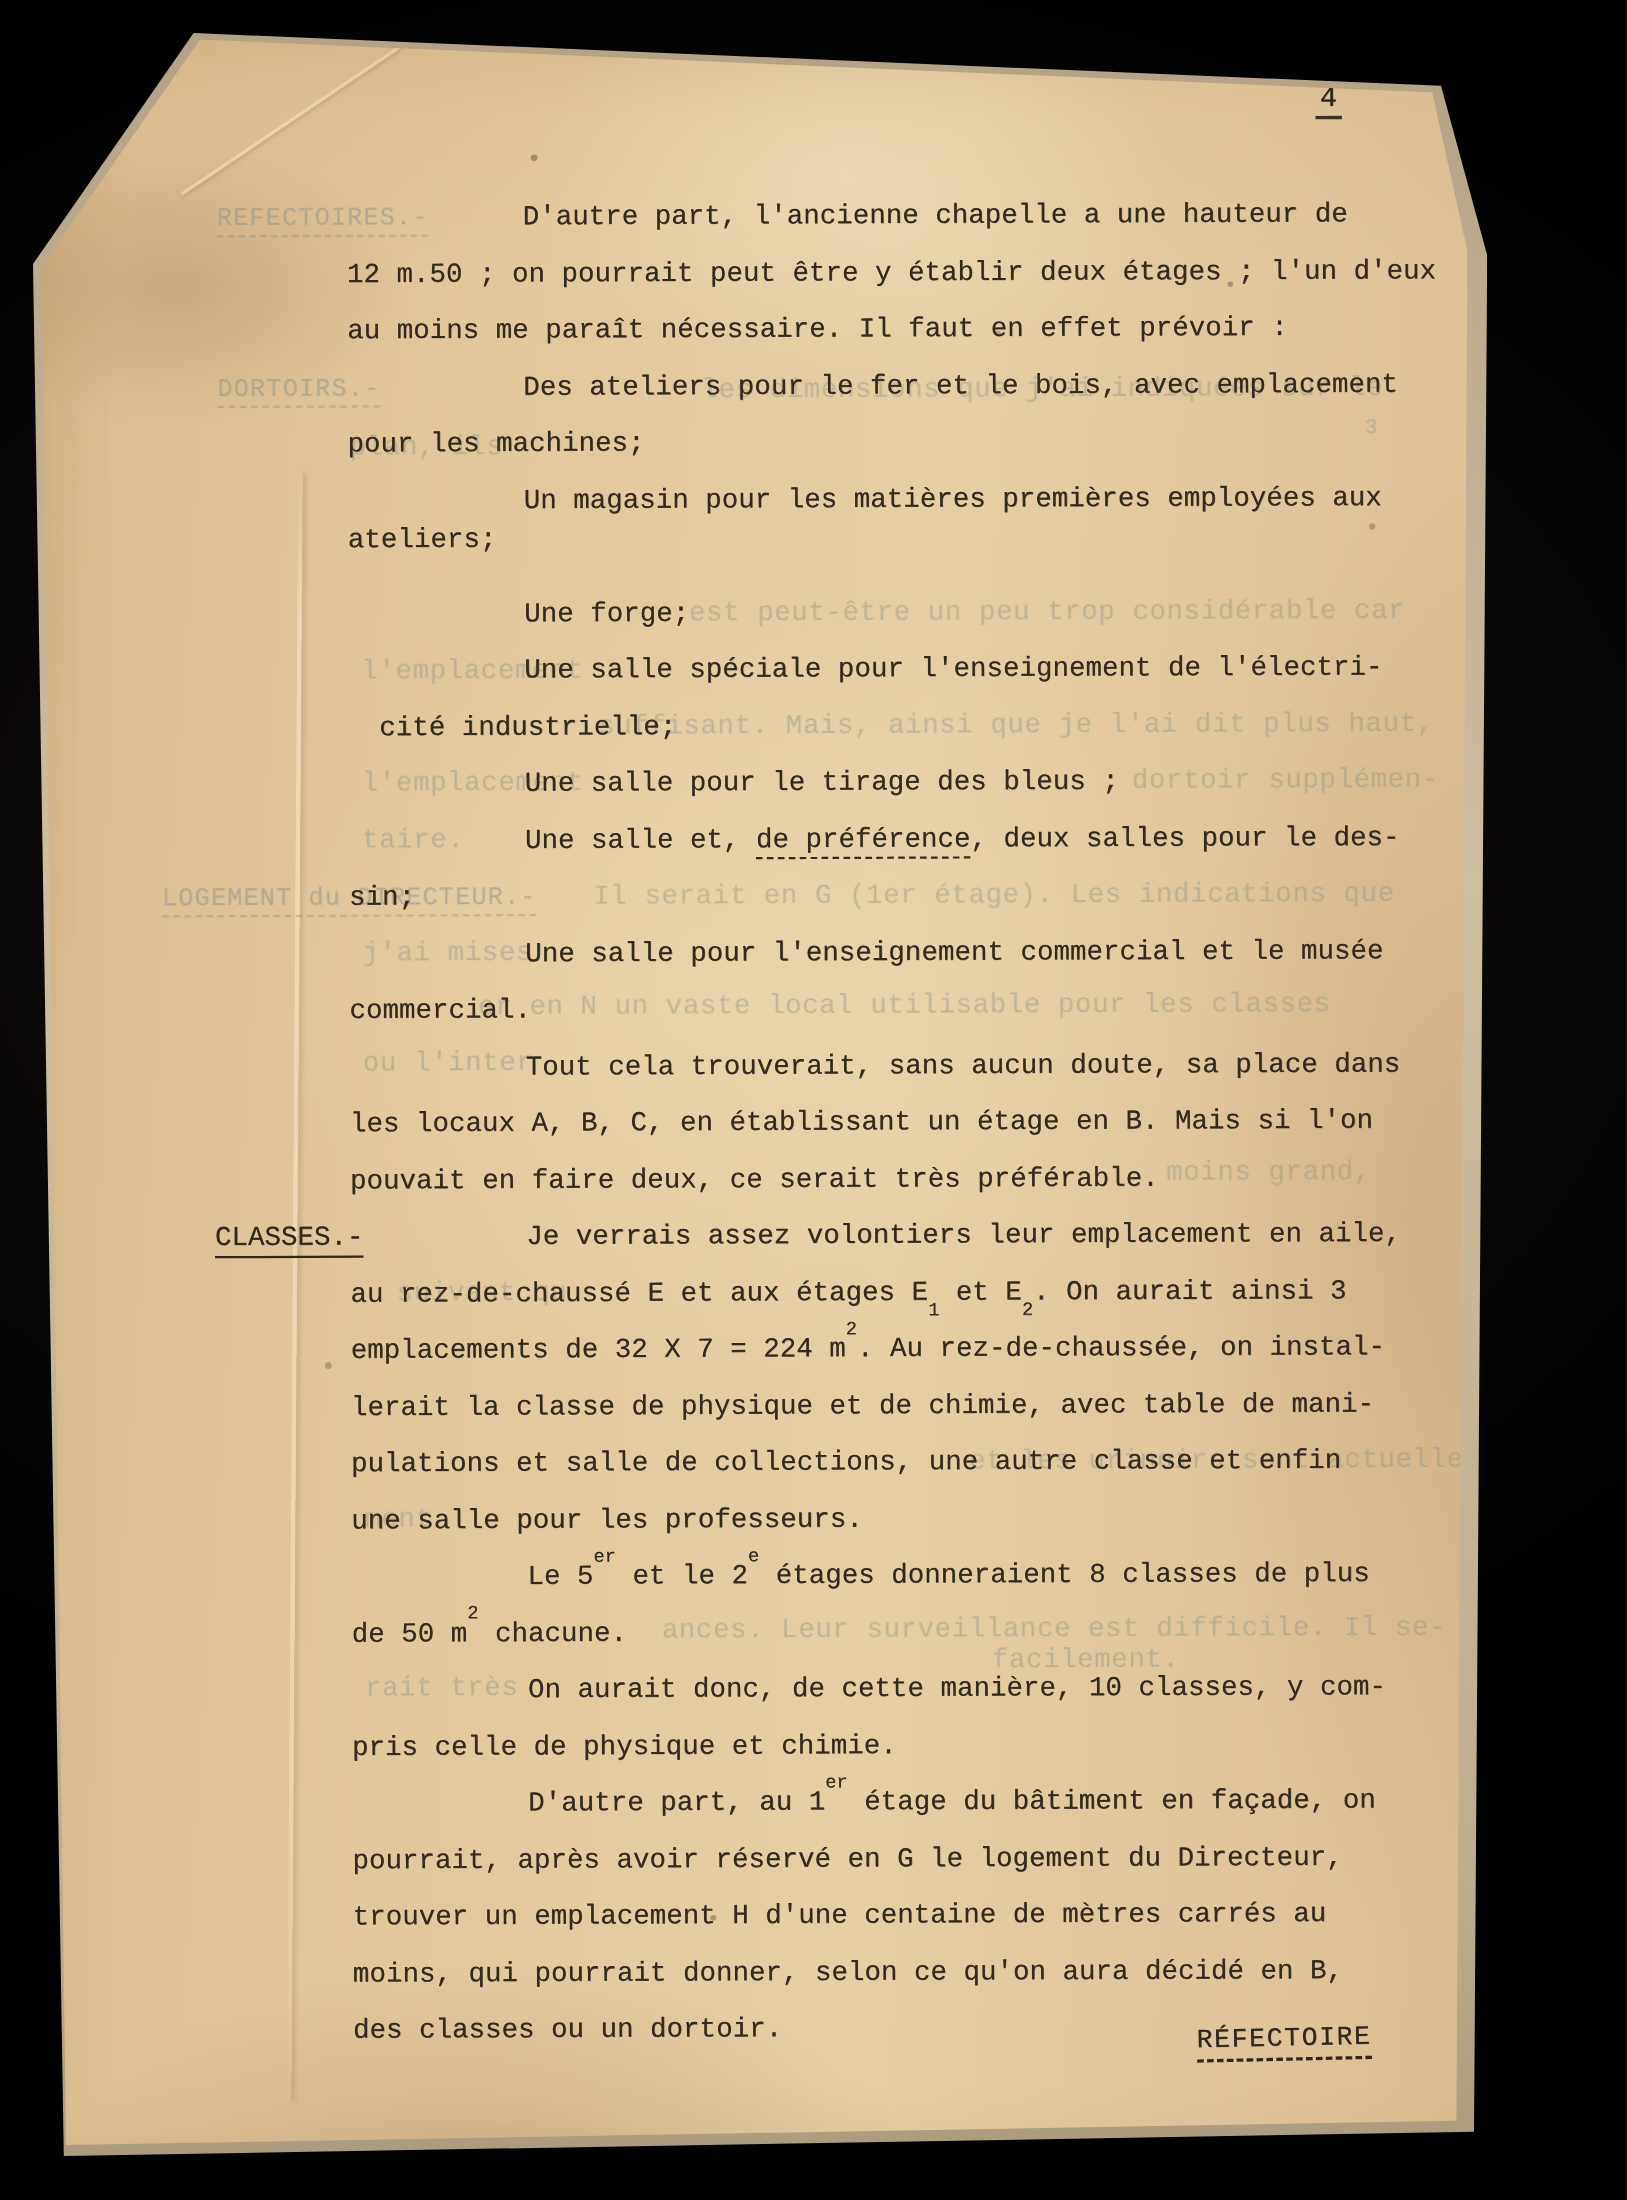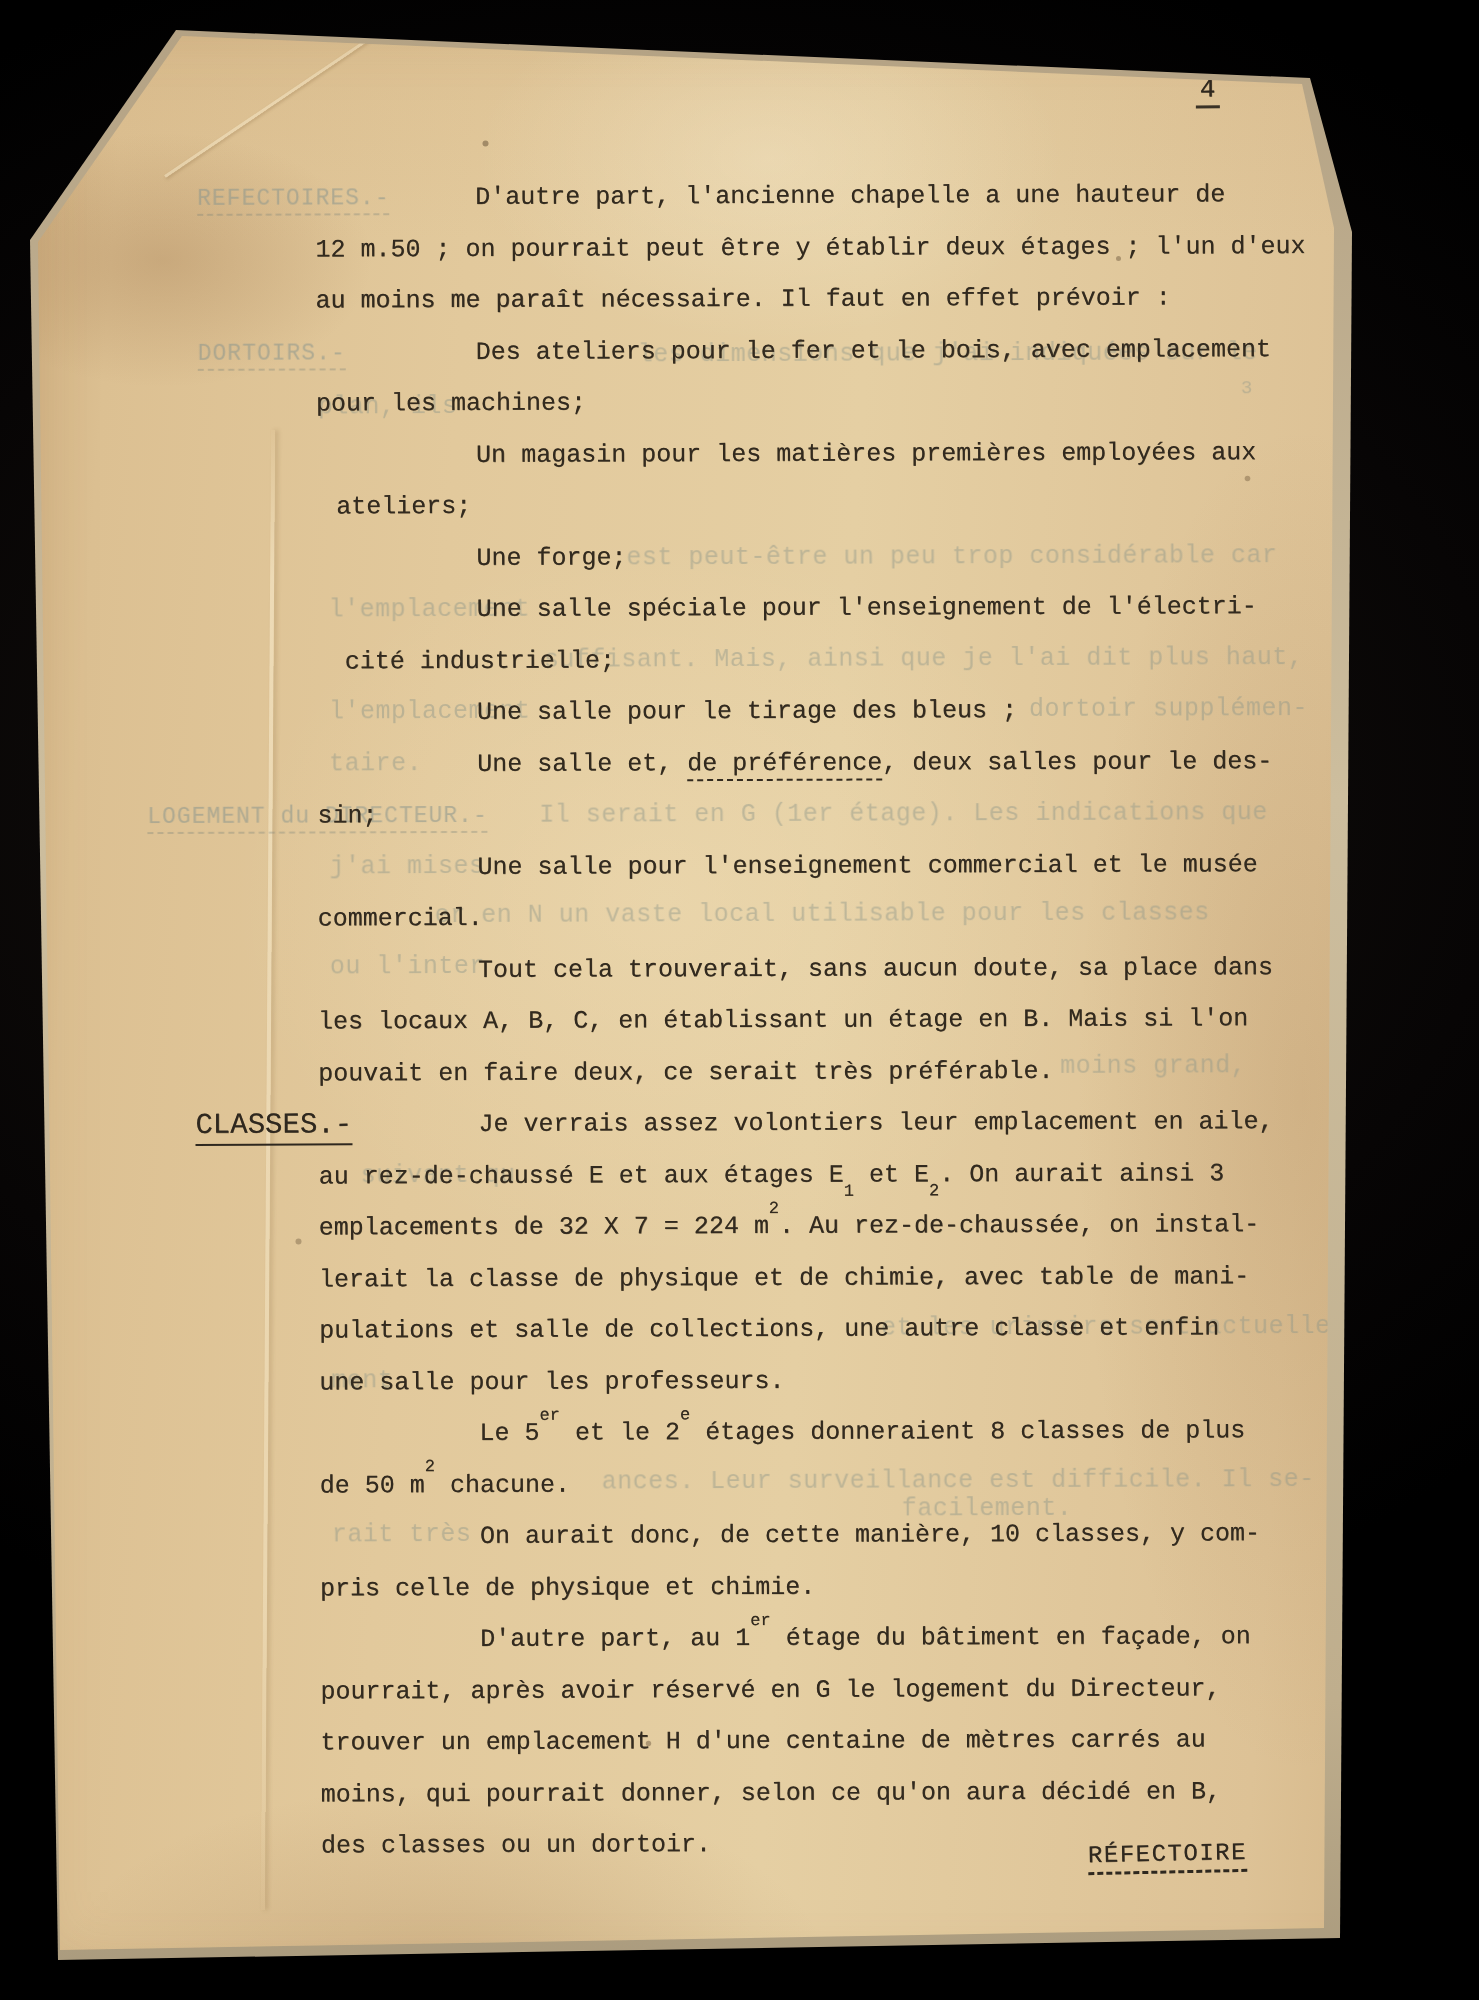--- a/index.html
+++ b/index.html
@@ -65,21 +65,21 @@
   .tline sub{font-size:17px;position:relative;top:8px;line-height:0;}
   .tline .ul{border-bottom:2px dashed #322a1f;padding-bottom:1px;}
   .mlabel{
     position:absolute;height:52px;line-height:52px;white-space:pre;font-size:23px;
   }
   .mlabel.ghost{
     color:#8f988e;opacity:.6;filter:blur(.5px);letter-spacing:1px;
   }
   .mlabel.ghost span{border-bottom:2px dashed rgba(120,130,120,.55);padding-bottom:2px;}
   .mlabel.ink{
-    color:#2f281f;font-size:29px;text-shadow:.3px .3px .5px rgba(50,40,25,.6);
+    color:#2f281f;font-size:25px;text-shadow:.3px .3px .5px rgba(50,40,25,.6);
   }
   .mlabel.ink span{border-bottom:2px solid #2f281f;padding-bottom:2px;}
   .gfrag{
     position:absolute;white-space:pre;font-size:25px;color:#8d9689;opacity:.45;
     filter:blur(.4px);letter-spacing:.5px;
   }
   .gfrag.small{font-size:19px;}
   .stamp{
     position:absolute;left:1085px;top:1842px;font-size:24px;color:#2f281f;
     letter-spacing:1.5px;border-bottom:3px dashed #2e281f;padding-bottom:3px;
@@ -126,21 +126,21 @@
           <div class="mlabel ghost" style="left: 148px; top: 789px;"><span>LOGEMENT du DIRECTEUR.-</span></div>
           <div class="mlabel ink" style="left: 195px; top: 1098px;"><span>CLASSES.-</span></div>
         </div>
       <div>
           <div class="tline indent" style="top: 171px;"><span>D'autre part, l'ancienne chapelle a une hauteur de</span></div>
           <div class="tline" style="top: 222.5px;"><span>12 m.50 ; on pourrait peut être y établir deux étages ; l'un d'eux</span></div>
           <div class="tline" style="top: 274px;"><span>au moins me paraît nécessaire. Il faut en effet prévoir :</span></div>
           <div class="tline indent" style="top: 325.5px;"><span>Des ateliers pour le fer et le bois, avec emplacement</span></div>
           <div class="tline" style="top: 377px;"><span>pour les machines;</span></div>
           <div class="tline indent" style="top: 428.5px;"><span>Un magasin pour les matières premières employées aux</span></div>
-          <div class="tline" style="top: 480px; margin-left: 20px;"><span>ateliers;</span></div>
+          <div class="tline" style="top: 464px;"><span>ateliers;</span></div>
           <div class="tline indent" style="top: 531.5px;"><span>Une forge;</span></div>
           <div class="tline indent" style="top: 583px;"><span>Une salle spéciale pour l'enseignement de l'électri-</span></div>
           <div class="tline" style="top: 634.5px; margin-left: 28px;"><span>cité industrielle;</span></div>
           <div class="tline indent" style="top: 686px;"><span>Une salle pour le tirage des bleus ;</span></div>
           <div class="tline indent" style="top: 737.5px;"><span>Une salle et, </span><span class="ul">de préférence</span><span>, deux salles pour le des-</span></div>
           <div class="tline" style="top: 789px;"><span>sin;</span></div>
           <div class="tline indent" style="top: 840.5px;"><span>Une salle pour l'enseignement commercial et le musée</span></div>
           <div class="tline" style="top: 892px;"><span>commercial.</span></div>
           <div class="tline indent" style="top: 943.5px;"><span>Tout cela trouverait, sans aucun doute, sa place dans</span></div>
           <div class="tline" style="top: 995px;"><span>les locaux A, B, C, en établissant un étage en B. Mais si l'on</span></div>

